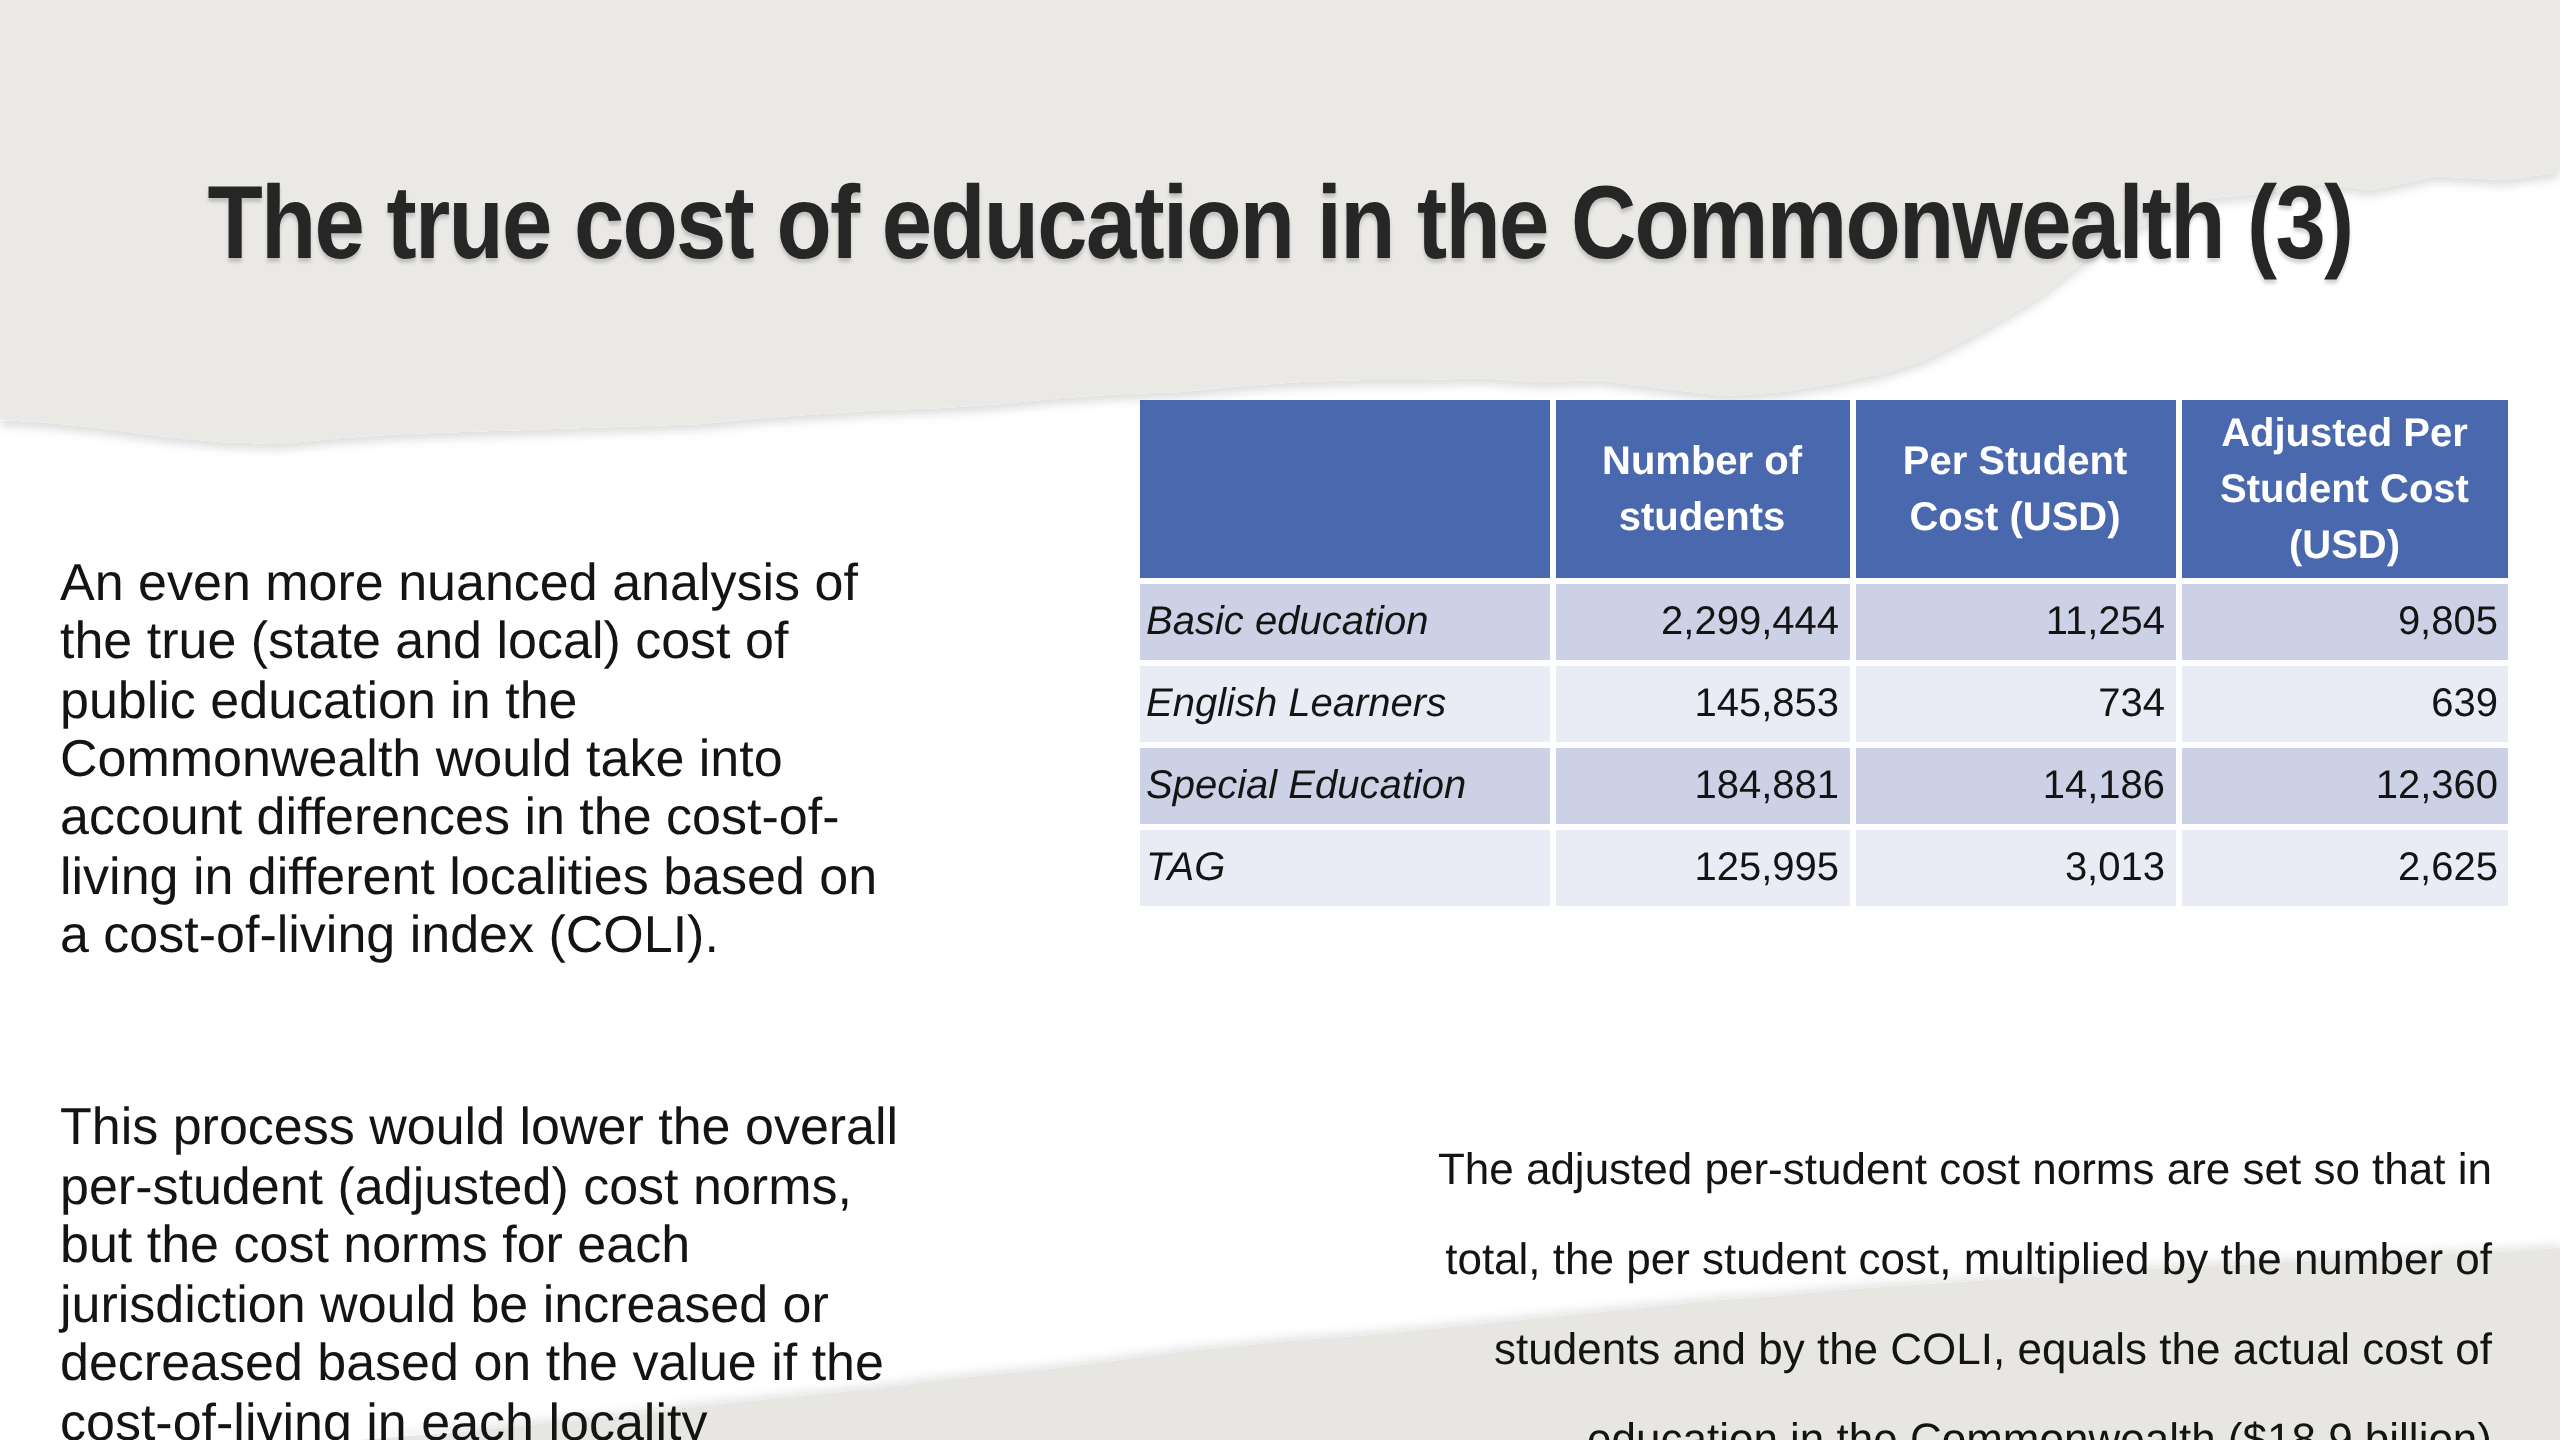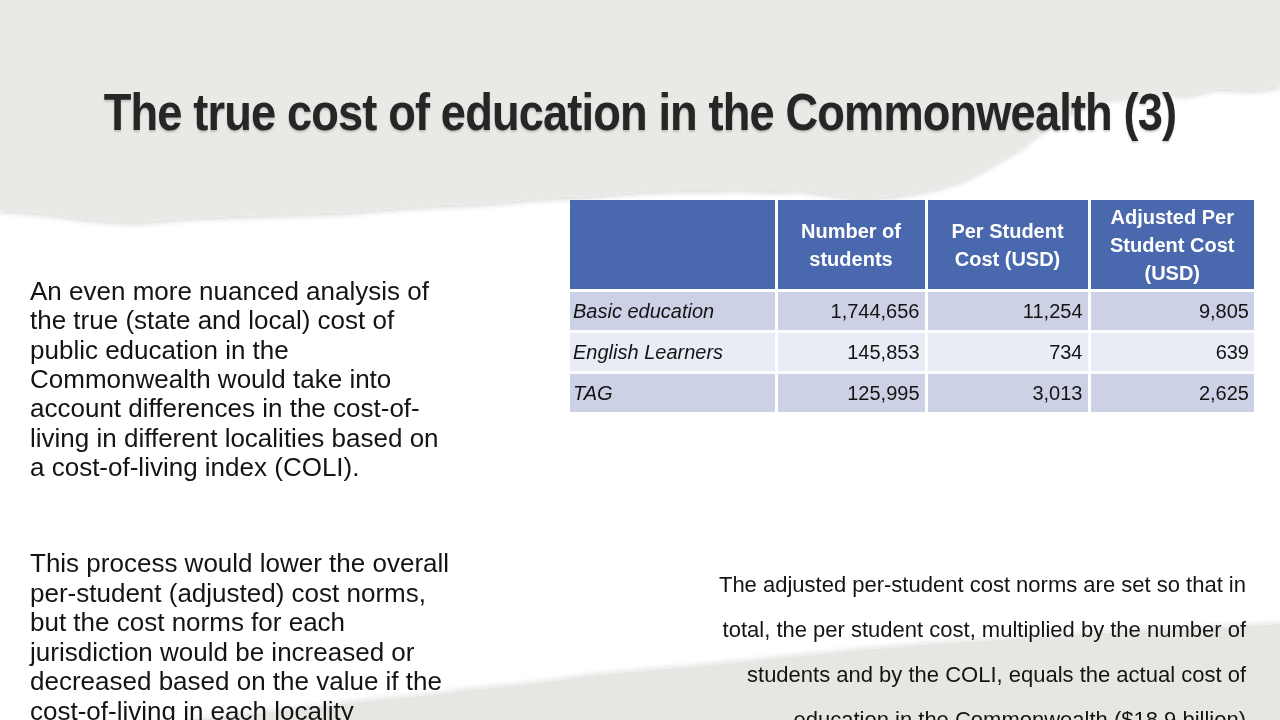--- a/index.html
+++ b/index.html
@@ -126,29 +126,35 @@
         <th>Per Student
 Cost (USD)</th>
         <th>Adjusted Per
 Student Cost
 (USD)</th>
       </tr>
     </thead>
     <tbody>
       <tr>
         <td class="lbl">Basic education</td>
-        <td class="num">1,744,656</td>
+        <td class="num">2,299,444</td>
         <td class="num">11,254</td>
         <td class="num">9,805</td>
       </tr>
       <tr>
         <td class="lbl">English Learners</td>
         <td class="num">145,853</td>
         <td class="num">734</td>
         <td class="num">639</td>
+      </tr>
+      <tr>
+        <td class="lbl">Special Education</td>
+        <td class="num">184,881</td>
+        <td class="num">14,186</td>
+        <td class="num">12,360</td>
       </tr>
       <tr>
         <td class="lbl">TAG</td>
         <td class="num">125,995</td>
         <td class="num">3,013</td>
         <td class="num">2,625</td>
       </tr>
     </tbody>
   </table>
 

